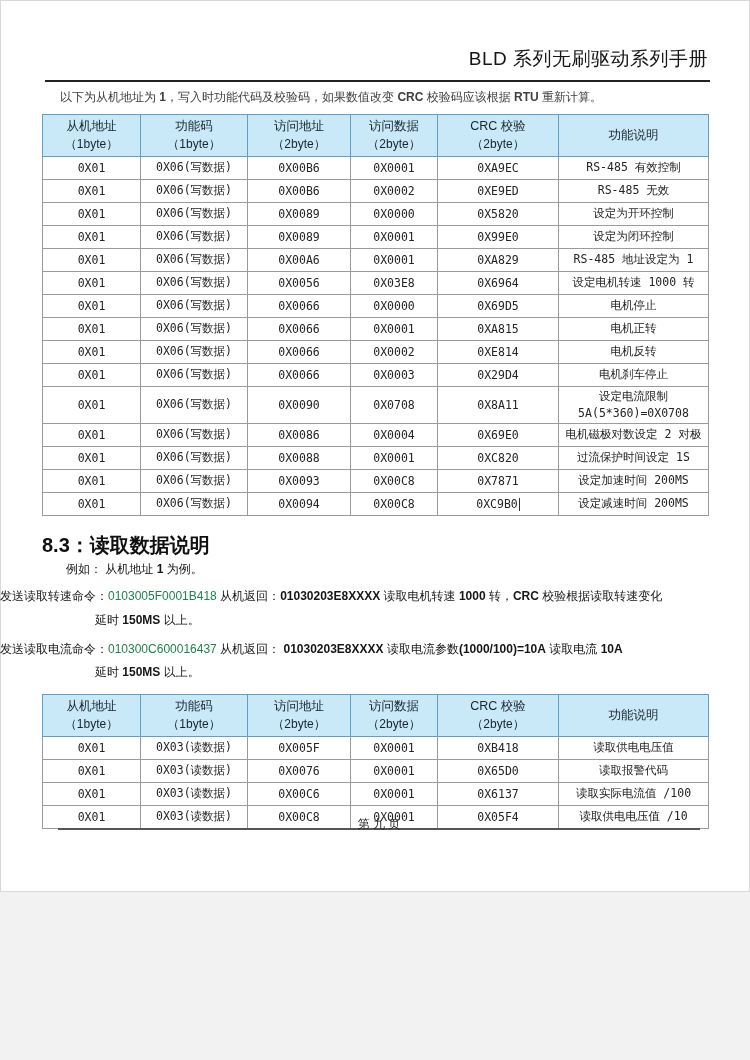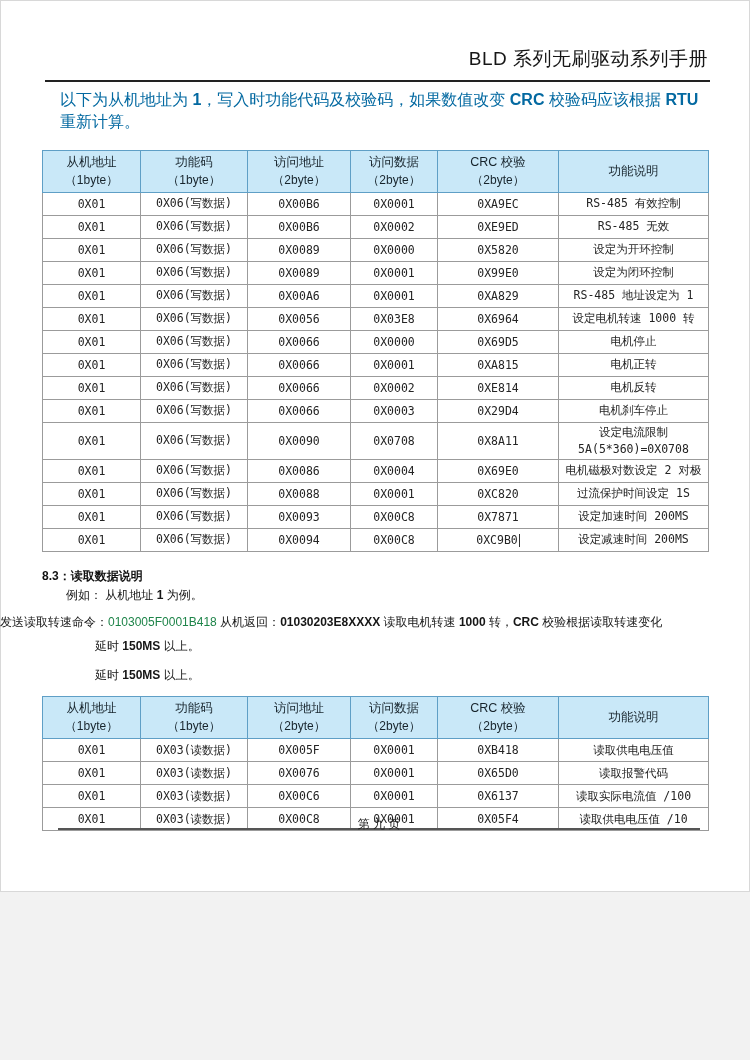--- a/index.html
+++ b/index.html
@@ -14,24 +14,24 @@
     font-family: "Liberation Sans", sans-serif;
     color: #1c1c1c;
     overflow: hidden;
   }
   
   .doc-header { padding: 46px 42px 4px 42px; text-align: right; }
   .doc-title { font-size: 19px; letter-spacing: 0.5px; color: #161616; }
   .header-rule { margin: 4px 40px 0 45px; border-bottom: 2px solid #222; }
   
   .intro {
-    margin: 7px 42px 16px 60px;
-    font-size: 16px;
+    margin: 7px 42px 8px 60px;
+    font-size: 12px;
     line-height: 1.4;
-    color: #0369a1;
+    color: #404040;
   }
   .bold { font-weight: bold; }
   .green { color: var(--green-code, #1e8449); }
   
   table.data-table {
     table-layout: fixed;
     width: 666px;
     margin: 8px 0 0 42px;
     border-collapse: collapse;
     font-size: 12px;
@@ -70,21 +70,21 @@
     display: inline-block;
     width: 1px;
     height: 13px;
     background: #333;
     vertical-align: text-bottom;
     margin-left: 1px;
   }
   
   .section-heading {
     margin: 16px 0 0 42px;
-    font-size: 12px;
+    font-size: 20px;
     font-weight: bold;
     color: #101010;
   }
   
   .examples { margin-top: 2px; }
   .example-line { font-size: 12px; line-height: 1.45; color: #161616; }
   .example-line.lead { padding-left: 66px; margin-bottom: 10px; }
   .example-line.cmd  { margin-bottom: 6px; }
   .example-line.cont { padding-left: 95px; margin-bottom: 12px; }
   
@@ -273,20 +273,21 @@
         </tr>
       </tbody>
     </table>
 
   <h2 class="section-heading">8.3：读取数据说明</h2>
 
   <div class="examples" id="example-lines">
       <p class="example-line lead"><span>例如： 从机地址 </span><span class="bold">1</span><span> 为例。</span></p>
       <p class="example-line cmd"><span>发送读取转速命令：</span><span class="green">0103005F0001B418</span><span> 从机返回：</span><span class="bold">01030203E8XXXX</span><span> 读取电机转速 </span><span class="bold">1000</span><span> 转，</span><span class="bold">CRC</span><span> 校验根据读取转速变化</span></p>
       <p class="example-line cont"><span>延时 </span><span class="bold">150MS</span><span> 以上。</span></p>
+      <p class="example-line cmd"><span>发送读取电流命令：</span><span class="green">010300C600016437</span><span> 从机返回： </span><span class="bold">01030203E8XXXX</span><span> 读取电流参数</span><span class="bold">(1000/100)=10A</span><span> 读取电流 </span><span class="bold">10A</span></p>
       <p class="example-line cont"><span>延时 </span><span class="bold">150MS</span><span> 以上。</span></p>
     </div>
 
   <table class="data-table read-table" data-table="read_table">
       <thead>
         <tr>
           <th>
             <div class="col-name">从机地址</div>
             <div class="col-size">（1byte）</div>
           </th>

